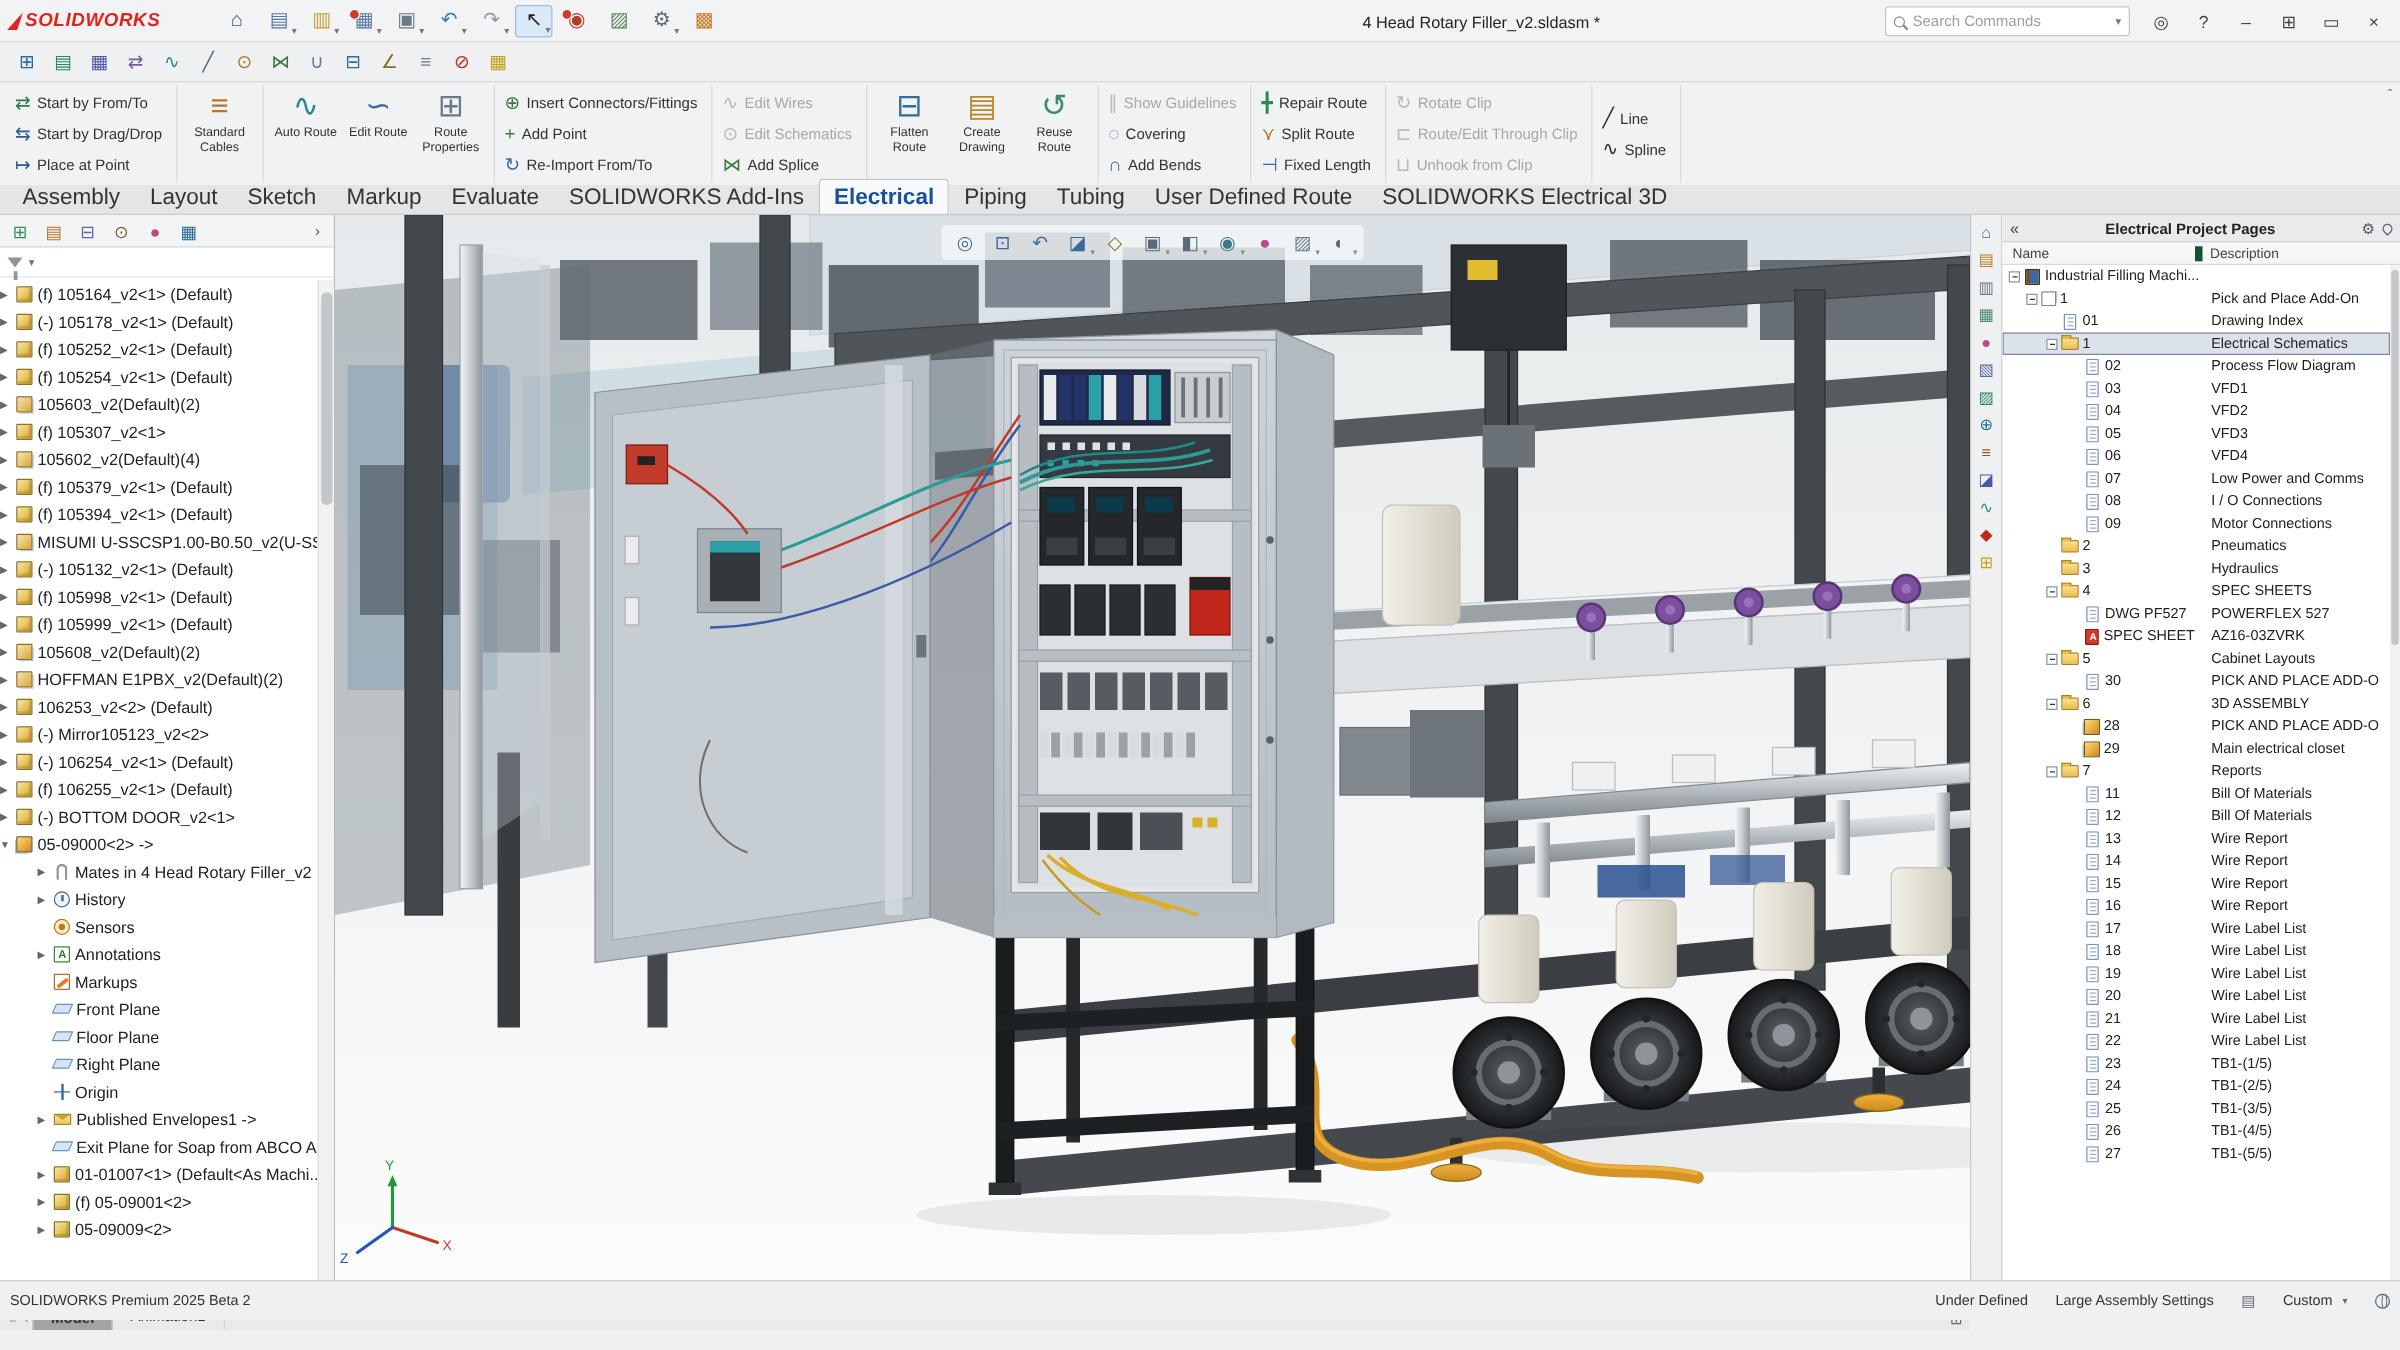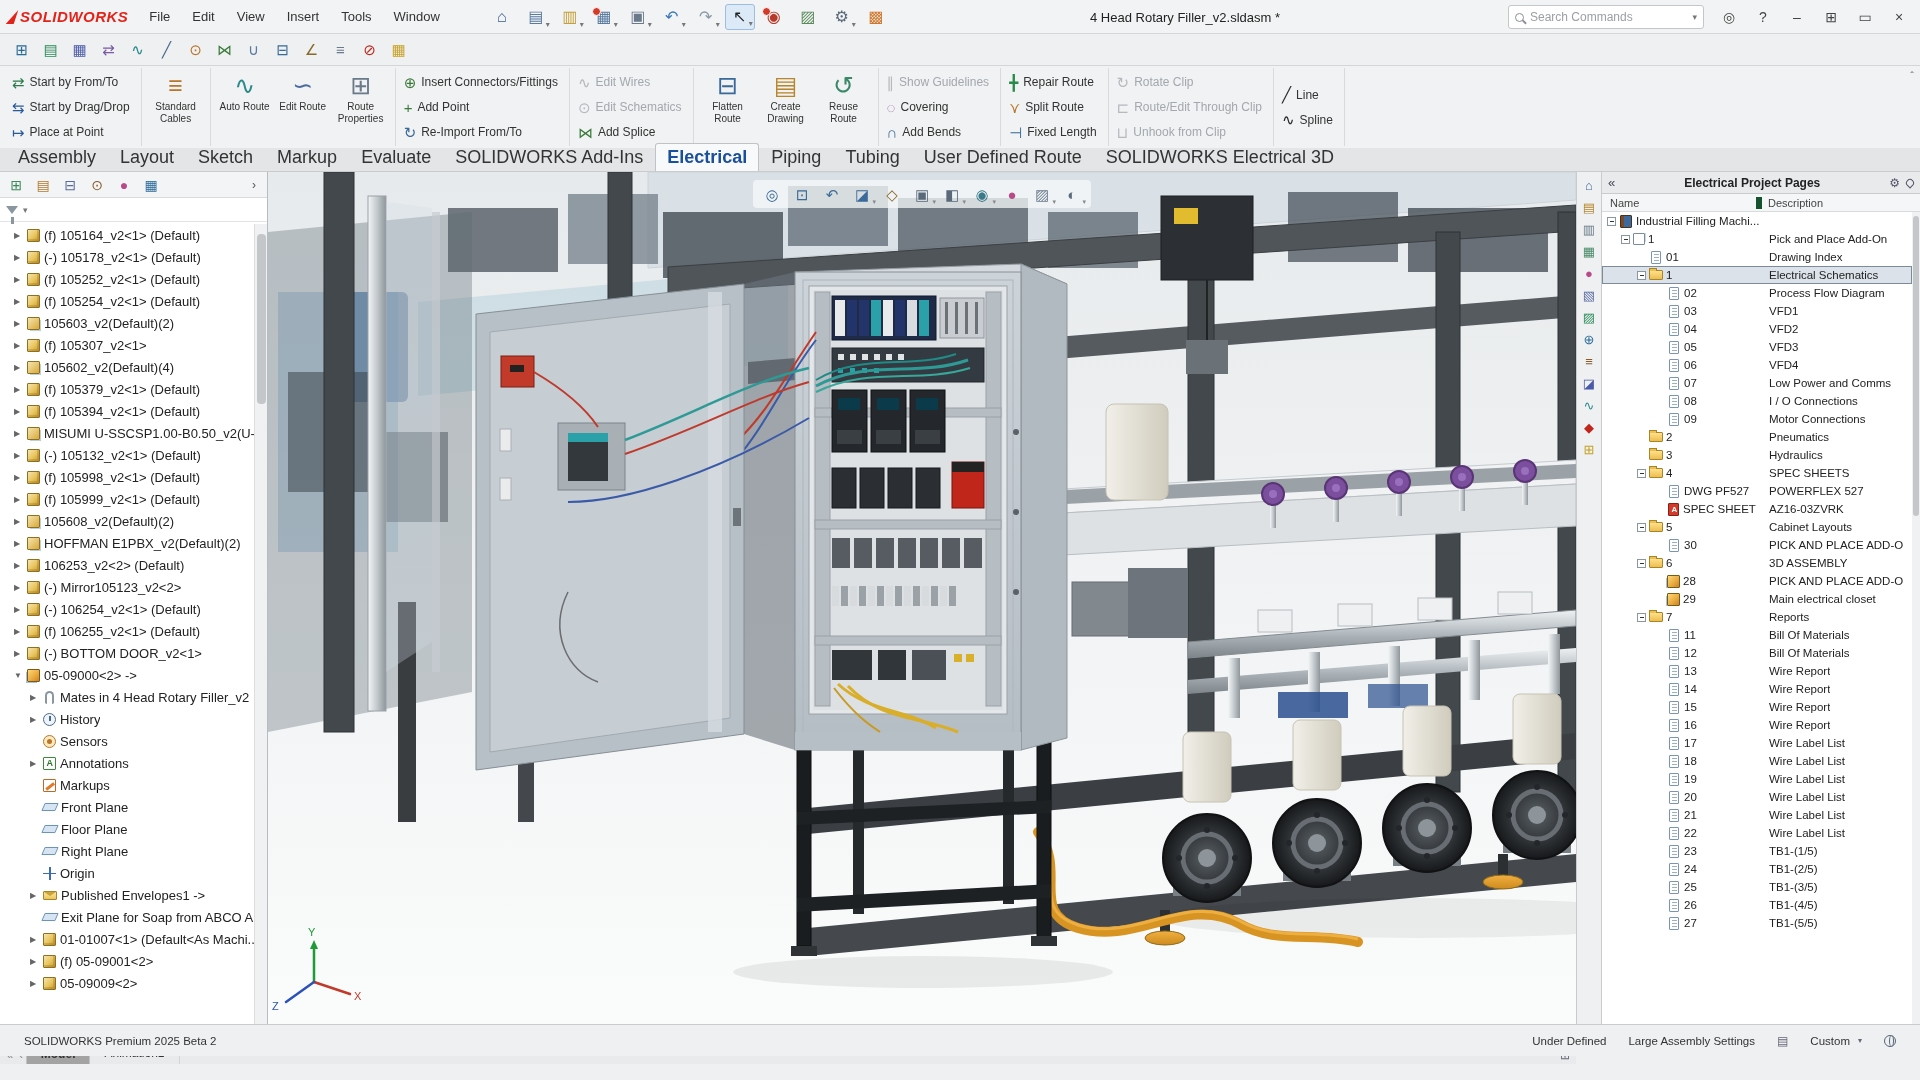--- a/index.html
+++ b/index.html
@@ -60,21 +60,21 @@
   .left-panel { position:absolute; left:0; top:0; width:268px; height:872px; background:#fff; border-right:1px solid #b9bcbf; }
   .lp-tabs { height:26px; background:#f3f4f5; border-bottom:1px solid #d8dadb; display:flex; align-items:center; gap:3px; padding:0 4px; }
   .lp-tab { width:24px; height:22px; display:flex; align-items:center; justify-content:center; border-radius:3px; }
   .lp-tab-ic { font-size:14px; color:var(--c,#567); }
   .lp-flyout { margin-left:auto; font-size:12px; color:#555; width:18px; text-align:center; }
   .lp-filter { height:24px; border-bottom:1px solid #e2e4e6; display:flex; align-items:center; gap:5px; padding:0 6px; }
   .funnel { width:0; height:0; border-left:6px solid transparent; border-right:6px solid transparent; border-top:8px solid #8a96a0; position:relative; }
   .funnel::after { content:""; position:absolute; left:-1.5px; top:-1px; width:3px; height:7px; background:#8a96a0; top:3px; }
   .lp-filter-caret { font-size:9px; color:#777; }
   .tree { position:absolute; left:0; top:52px; right:13px; bottom:0; overflow:hidden; }
-  .trow { height:22px; display:flex; align-items:center; gap:4px; padding-left:14px; font-size:13px; color:#222; white-space:nowrap; }
+  .trow { height:22px; display:flex; align-items:center; gap:4px; padding-left:0; font-size:13px; color:#222; white-space:nowrap; }
   .trow[data-level="1"] { padding-left:30px; }
   .arr { width:9px; flex:none; font-size:8px; color:#666; visibility:hidden; }
   .trow[data-arrow="true"] .arr { visibility:visible; }
   .trow[data-arrow="true"] .arr::before { content:"▶"; }
   .trow[data-exp="true"] .arr::before { content:"▼"; }
   .tlabel { overflow:hidden; text-overflow:clip; }
 
   
   .ti { width:13px; height:13px; border-radius:1px; position:relative; flex:none; display:inline-block; }
   .ti[data-v="part"] { background:linear-gradient(135deg,#f5e6b0 0%,#e8c45a 55%,#c89a30 100%); border:1px solid #8f6f22; box-shadow:inset -2px -2px 0 rgba(120,80,10,.22); }
@@ -144,51 +144,37 @@
   .rp-vthumb { position:absolute; left:1px; top:4px; width:6px; height:300px; background:#c4c7ca; border-radius:3px; }
   .rp-hscroll { position:absolute; left:0; right:8px; bottom:0; height:10px; background:#f0f1f2; border-top:1px solid #e0e2e4; }
   .rp-hthumb { position:absolute; left:2px; top:2px; width:56px; height:6px; background:#b8bbbe; border-radius:3px; }
 
   
   .bottom-tabs { position:absolute; left:0; top:1044px; width:1576px; height:20px; background:#e8eaeb; border-top:1px solid #c9cbcd; display:flex; align-items:center; padding-left:4px; }
   .bt-scroll { font-size:11px; color:#888; padding:0 3px; }
   .bt-tab { padding:1px 14px; font-size:12px; color:#333; border-right:1px solid #d2d4d6; }
   .bt-tab[data-active="true"] { background:#a3a3a3; font-weight:bold; border:1px solid #c0c3c6; border-bottom:none; }
   .bt-right-ic { margin-left:auto; margin-right:6px; font-size:12px; color:#667; }
-  .statusbar { position:absolute; left:0; top:1024px; width:1920px; height:32px; background:#eef0f1; border-top:1px solid #c9cbcd; display:flex; align-items:center; font-size:11.5px; color:#333; padding:0 24px; }
+  .statusbar { position:absolute; left:0; top:1024px; width:1920px; height:32px; background:#eef0f1; border-top:1px solid #c9cbcd; display:flex; align-items:center; font-size:11.5px; color:#333; padding:0 8px; }
   .sb-right { margin-left:auto; display:flex; align-items:center; gap:22px; }
   .sb-ic { font-size:12px; color:#667; }
   .sb-caret { font-size:8px; color:#667; margin-left:-14px; }
   .globe { width:12px; height:12px; border-radius:50%; border:1.5px solid #567; position:relative; }
   .globe::after { content:""; position:absolute; left:4px; top:-1px; width:3px; height:12px; border-radius:50%; border:1px solid #567; border-top:none; border-bottom:none; }
 </style>
 </head>
 <body>
 
 <div class="app">
 
   <div class="titlebar">
     <div class="logo">
       <span class="logo-mark"></span>
       <span class="logo-text">SOLIDWORKS</span>
     </div>
-    <div class="menus">
-
-        <div class="menu-item">File</div>
-
-        <div class="menu-item">Edit</div>
-
-        <div class="menu-item">View</div>
-
-        <div class="menu-item">Insert</div>
-
-        <div class="menu-item">Tools</div>
-
-        <div class="menu-item">Window</div>
-      </div>
     <div class="tb-tools">
 
         <div class="tb-btn" title="home-icon">
           <span class="tb-ic" style="--c:#3a5a8a">⌂</span>
         </div>
 
         <div class="tb-btn" title="new-document-icon" data-caret="true">
           <span class="tb-ic" style="--c:#5a7aa0">▤</span>
         </div>
 

